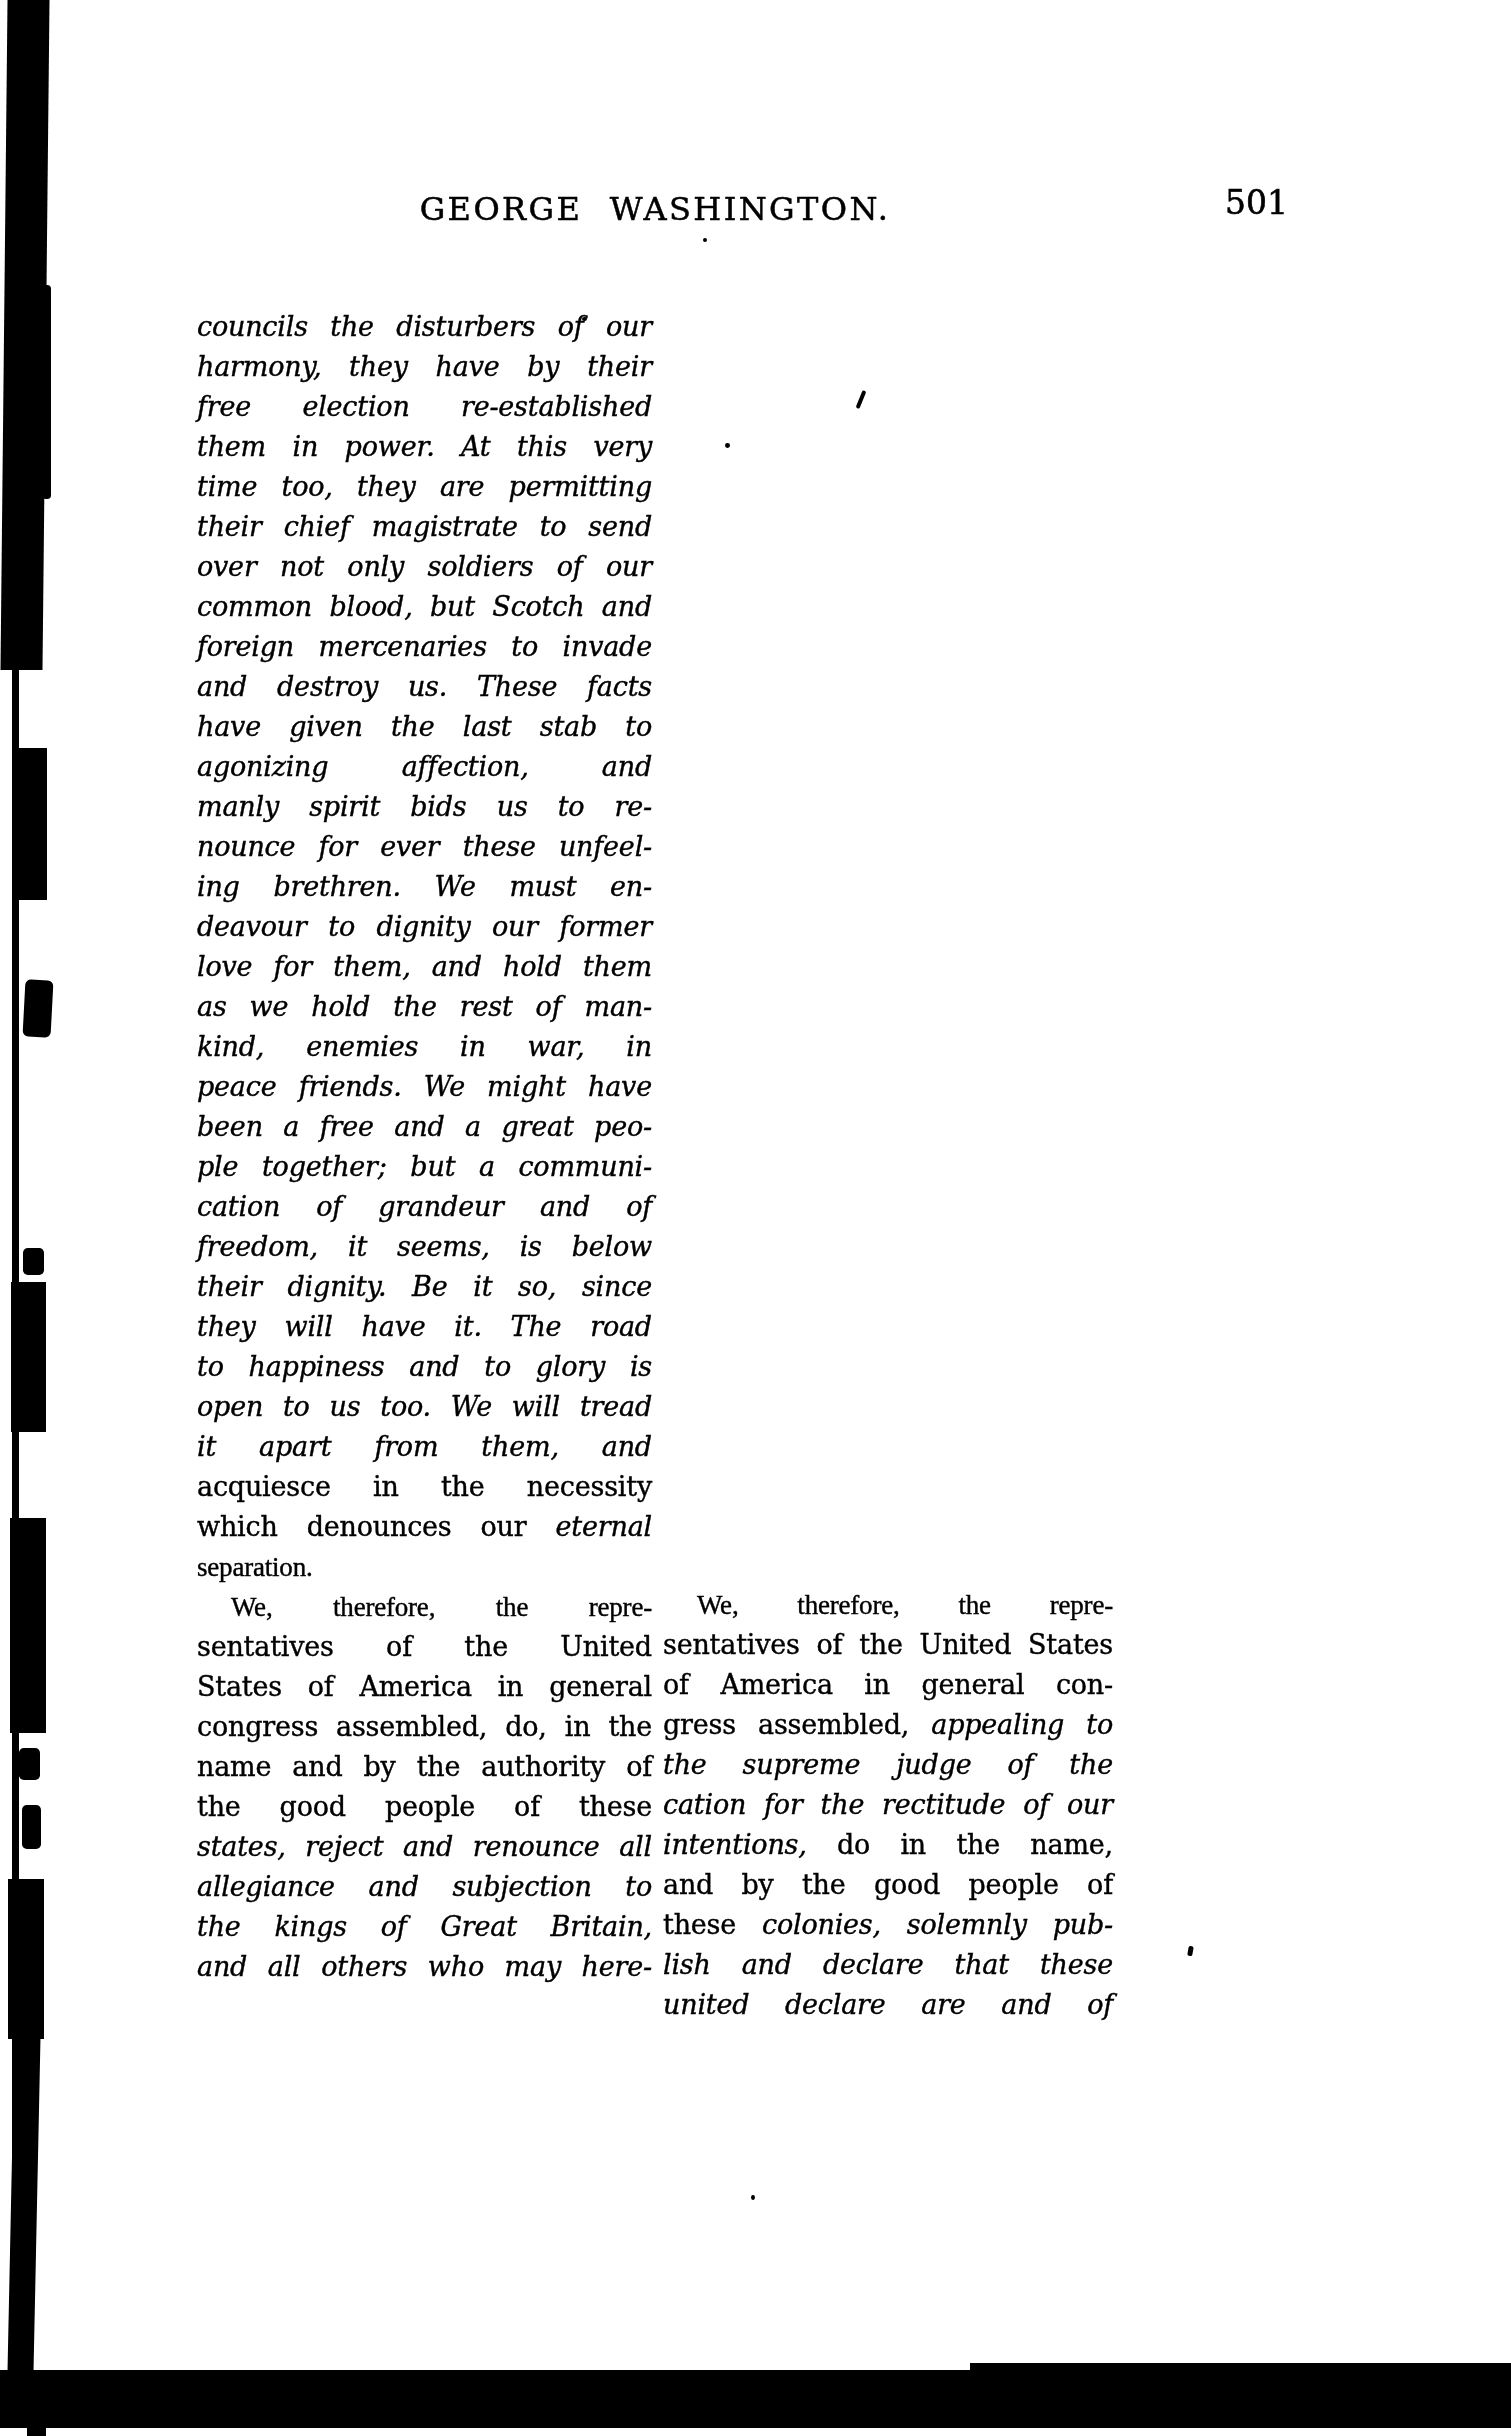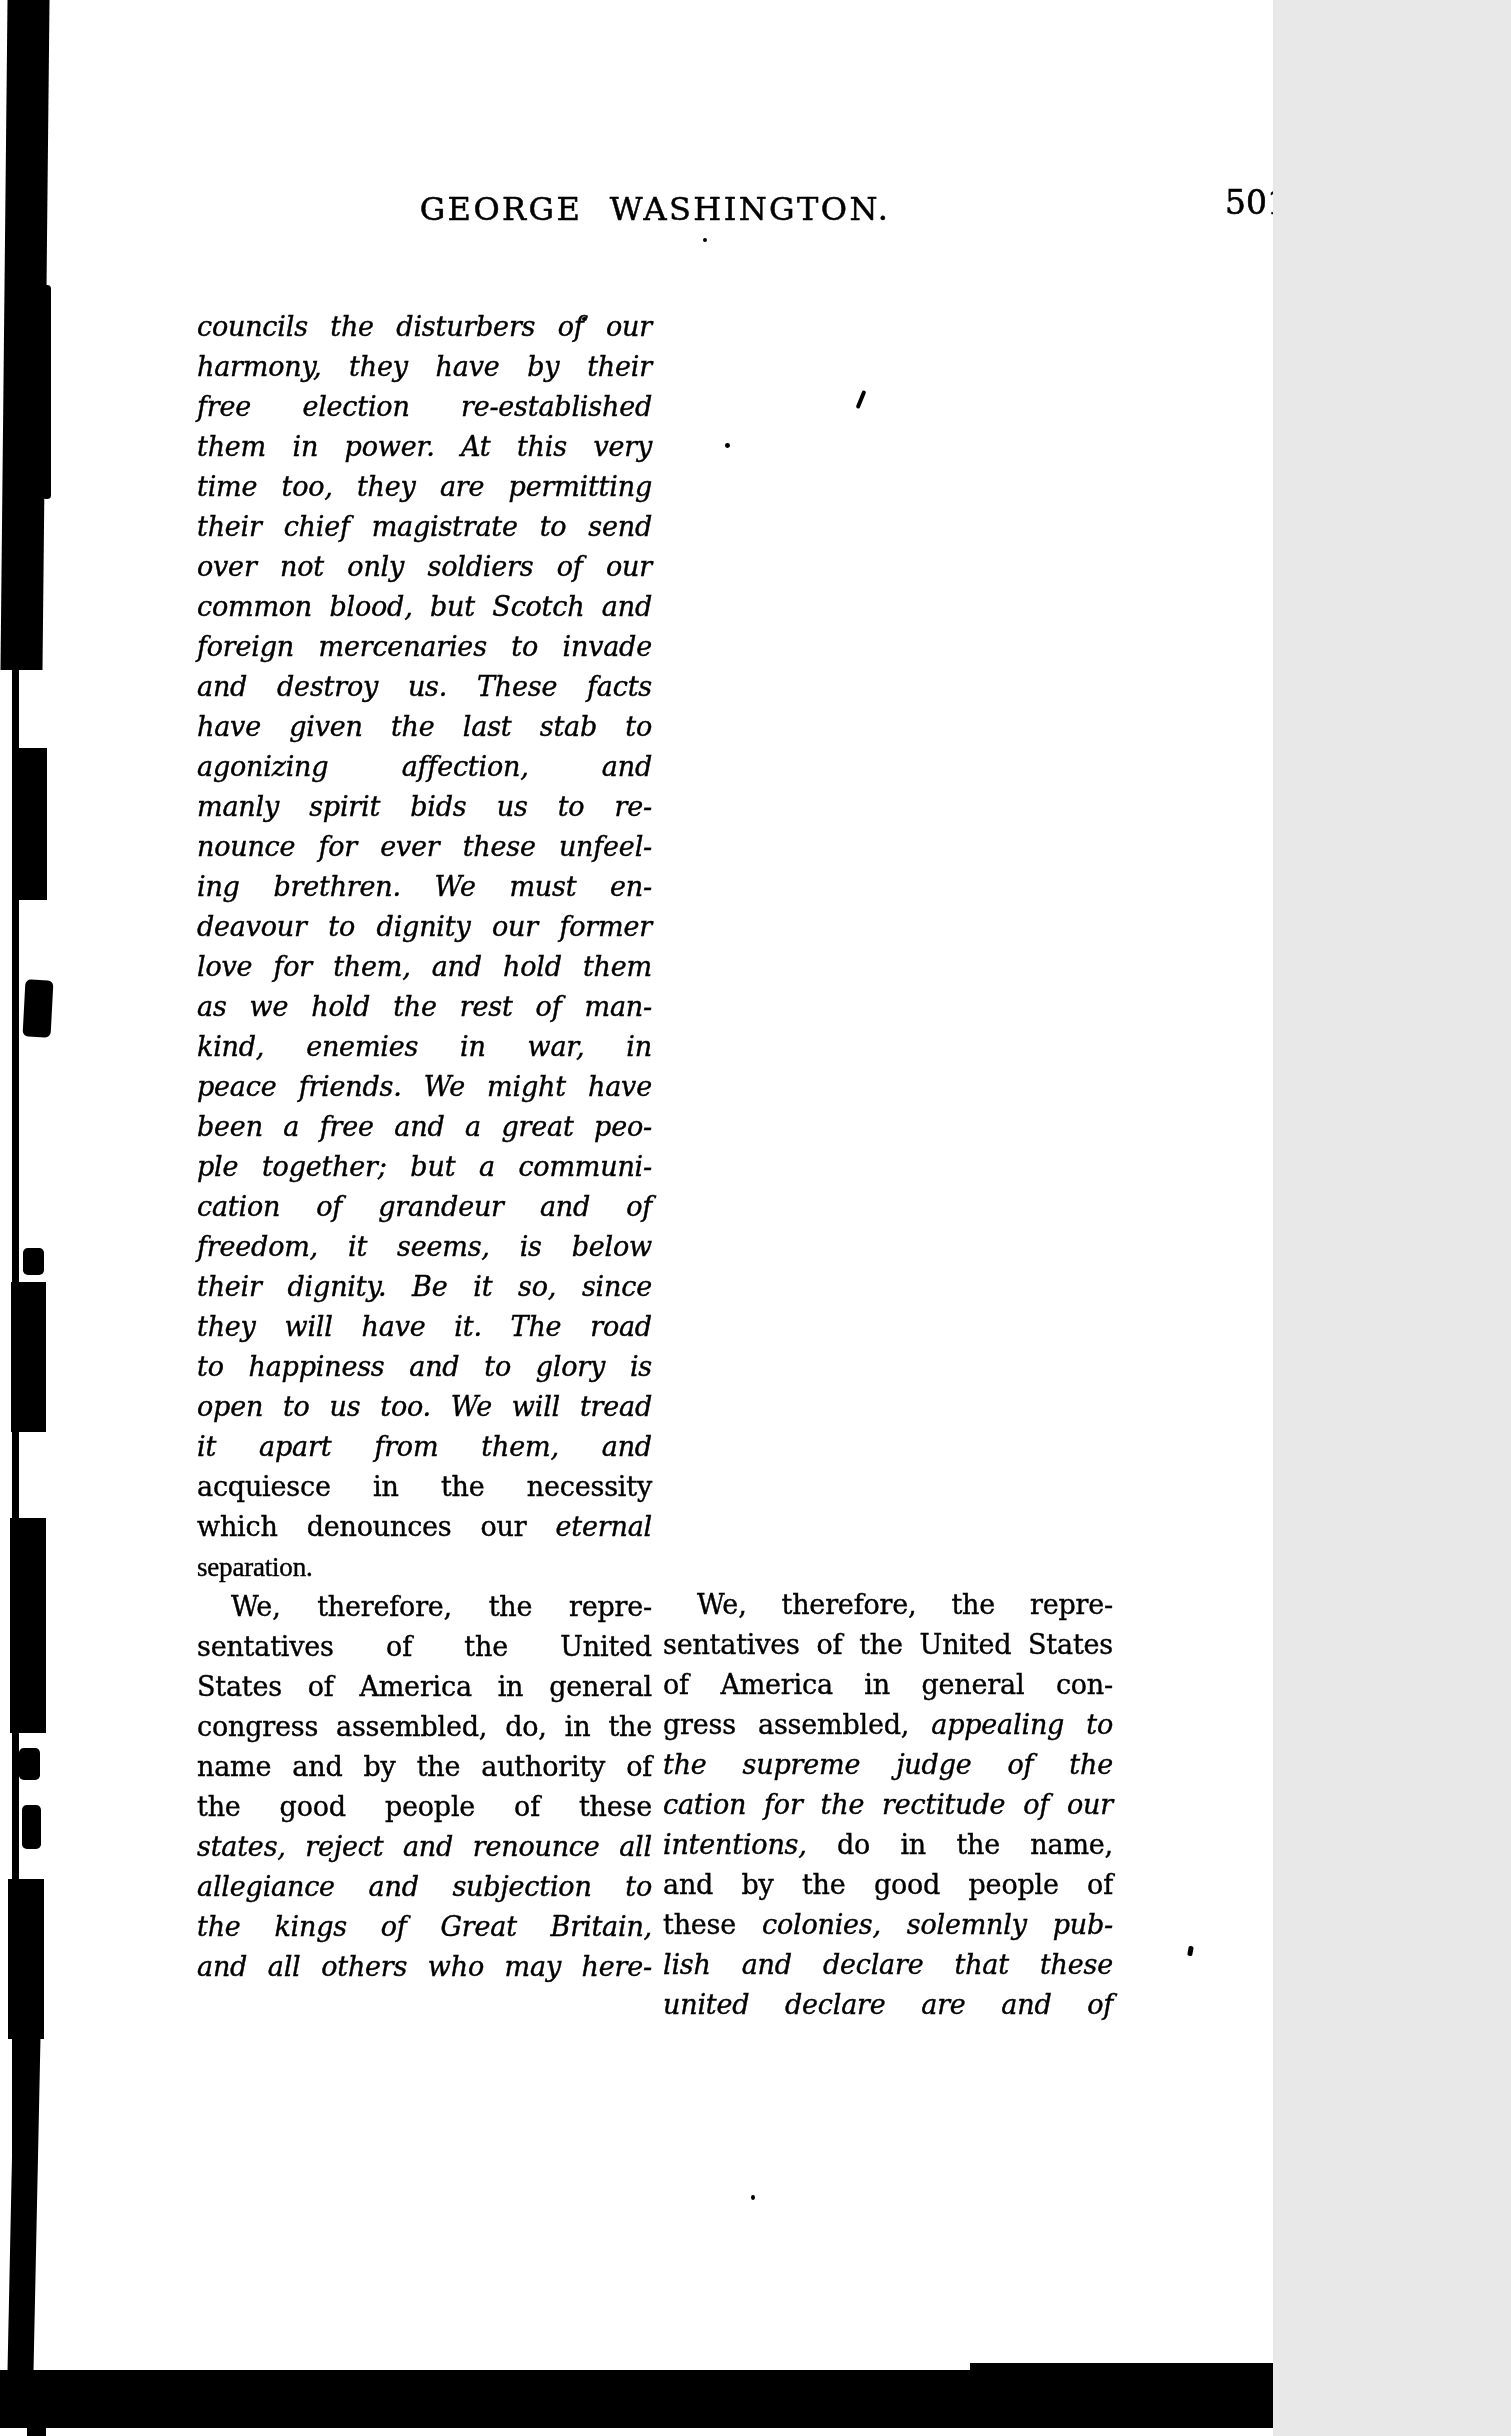--- a/index.html
+++ b/index.html
@@ -1,18 +1,18 @@
 <!DOCTYPE html>
 <html style="font-size:15px"><head>
 <meta charset="utf-8">
 <style>
   html,body{margin:0;padding:0;background:#e8e8e8;}
   .page{
     position:relative;
-    width:1273px;height:2437px;
+    width:1511px;height:2437px;
     background:#ffffff;
     overflow:hidden;
     font-family:"DejaVu Serif","Liberation Serif",serif;
     color:#000;
   }
   
   .header-title{
     position:absolute;left:197px;top:190px;width:916px;
     text-align:center;
     font-size:32px;letter-spacing:2.4px;word-spacing:15px;
@@ -36,21 +36,21 @@
   .col-right{left:663px;top:1537px;width:450px;}
   .line{
     display:flex;
     justify-content:space-between;
     align-items:baseline;
     height:40px;
     line-height:40px;
     white-space:nowrap;
   }
   .line.line-left{justify-content:flex-start;gap:0.30em;font-family:Liberation Serif, serif;}
-  .line.indent{padding-left:34px;}
+  .line.indent{padding-left:34px;font-family:Liberation Serif, serif;}
   .w{display:block;}
   .w.i{font-style:italic;}
   .w.r{font-style:normal;}
   
   .ink{position:absolute;background:#000;}
   .a1{left:3.8px;top:0;width:42px;height:670px;transform:skewX(-0.6deg);}
   .a1b{left:42px;top:285px;width:8.6px;height:214px;border-radius:3.8px;}
   .a2{left:12.4px;top:748px;width:35px;height:152px;}
   .a3{left:24px;top:980px;width:27.6px;height:57px;border-radius:5.7px;transform:rotate(3deg);}
   .aline{left:12.4px;top:664px;width:6.7px;height:1712px;}

